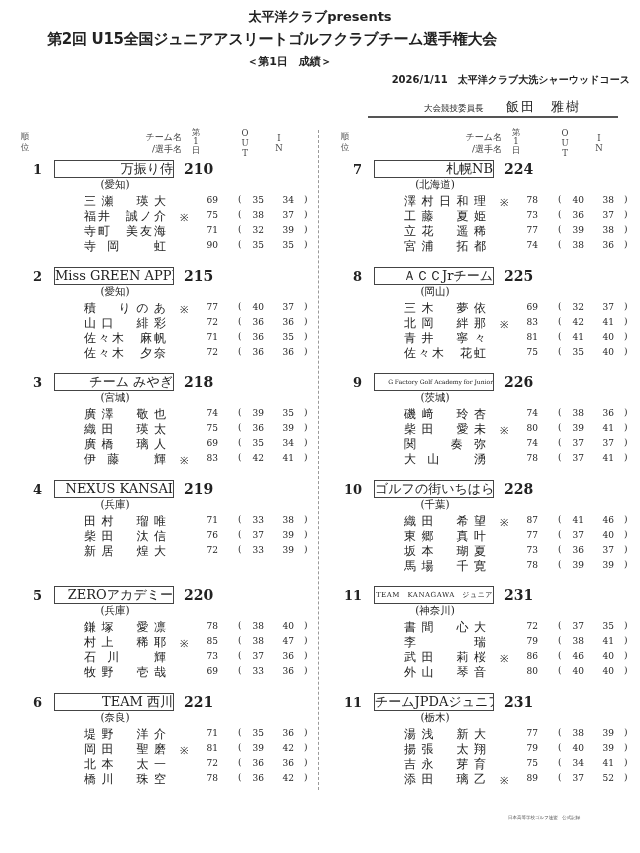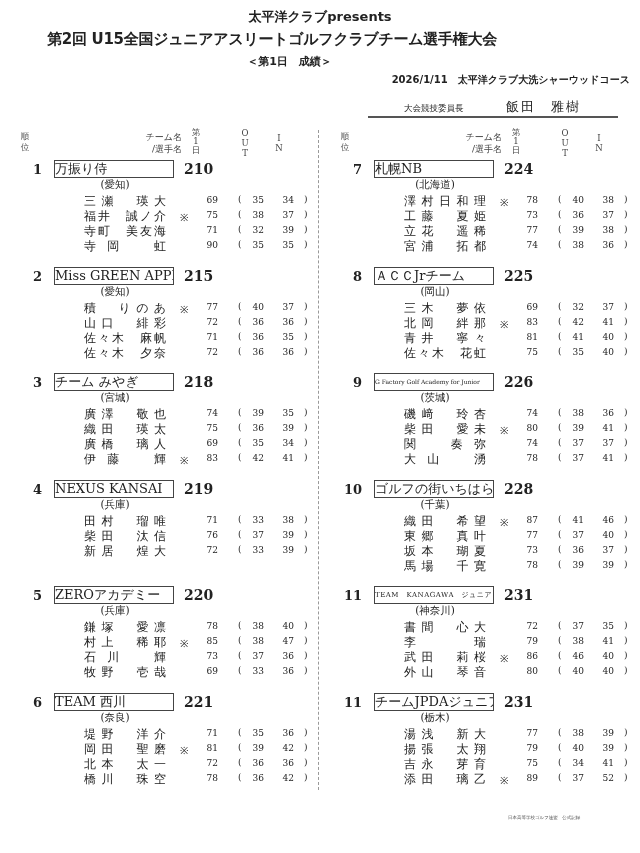--- a/index.html
+++ b/index.html
@@ -2,35 +2,35 @@
 <html><head>
 <meta charset="utf-8">
 <style>
   html, body { margin:0; padding:0; background:#ffffff; }
   body { width:640px; height:853px; position:relative; overflow:hidden; color:#222; font-family:"DejaVu Serif","Liberation Serif",serif; }
   .title1 { position:absolute; top:8px; left:0; width:640px; text-align:center; font-size:13px; font-weight:bold; font-family:"DejaVu Sans","Liberation Sans",sans-serif; }
   .title2 { position:absolute; top:30px; left:0; width:544px; text-align:center; font-size:15px; font-weight:bold; font-family:"DejaVu Sans","Liberation Sans",sans-serif; letter-spacing:-0.3px; }
   .title3 { position:absolute; top:54px; left:0; width:579px; text-align:center; font-size:11px; font-weight:bold; font-family:"DejaVu Sans","Liberation Sans",sans-serif; }
   .dateline { position:absolute; top:73px; left:380px; width:250px; text-align:right; font-size:10px; font-weight:bold; font-family:"DejaVu Sans","Liberation Sans",sans-serif; white-space:nowrap; }
   .official { position:absolute; top:100px; left:368px; width:250px; height:16px; border-bottom:2px solid #555; }
-  .official .role { position:absolute; left:36px; top:3px; font-size:8.5px; font-family:Liberation Sans, sans-serif; }
+  .official .role { position:absolute; left:56px; top:3px; font-size:8.5px; font-family:Liberation Sans, sans-serif; }
   .official .name { position:absolute; left:138px; top:-2px; font-size:13px; letter-spacing:2px; }
   .divider { position:absolute; left:318px; top:130px; height:660px; border-left:1px dashed #999; }
   .col { position:absolute; top:128px; width:300px; }
   .col.left { left:12px; }
   .col.right { left:332px; }
   .hdr { position:relative; height:32px; font-size:8.5px; color:#444; }
   .hdr .h-rank { position:absolute; left:8px; top:3px; width:10px; line-height:11px; text-align:center; }
   .hdr .h-name { position:absolute; left:60px; top:3px; width:110px; line-height:12px; text-align:right; font-size:9px; }
   .hdr .h-day { position:absolute; left:179px; top:0; width:10px; line-height:9px; text-align:center; }
   .hdr .h-out { position:absolute; left:228px; top:0; width:10px; line-height:10px; text-align:center; }
   .hdr .h-in { position:absolute; left:262px; top:5px; width:10px; line-height:10px; text-align:center; }
   .team { position:relative; height:106.5px; }
   .team .rank { position:absolute; left:0; top:2px; width:30px; text-align:right; font-size:13px; font-weight:bold; }
-  .team .tname { position:absolute; left:42px; top:0; width:118px; height:16px; border:1px solid #444; text-align:left; font-size:13px; line-height:16px; white-space:nowrap; overflow:hidden; }
+  .team .tname { position:absolute; left:42px; top:0; width:118px; height:16px; border:1px solid #444; text-align:right; font-size:13px; line-height:16px; white-space:nowrap; overflow:hidden; }
   .team .tname.sm { font-size:13px; }
   .team .tname.xs { font-size:6px; }
   .team .tname.xxs { font-size:7px; letter-spacing:0.5px; }
   .team .total { position:absolute; left:172px; top:1px; font-size:14px; font-weight:bold; }
   .team .pref { position:absolute; left:68px; top:18px; width:70px; text-align:center; font-size:10.5px; }
   .players { position:absolute; left:0; top:33px; width:300px; }
   .prow { position:relative; height:15px; font-size:12px; }
   .prow .pname { position:absolute; left:72px; width:82px; text-align:justify; text-align-last:justify; white-space:nowrap; }
   .prow .mark { position:absolute; left:168px; top:2px; font-size:10px; }
   .prow .score { position:absolute; left:190px; top:2px; width:16px; text-align:right; font-size:9px; }

